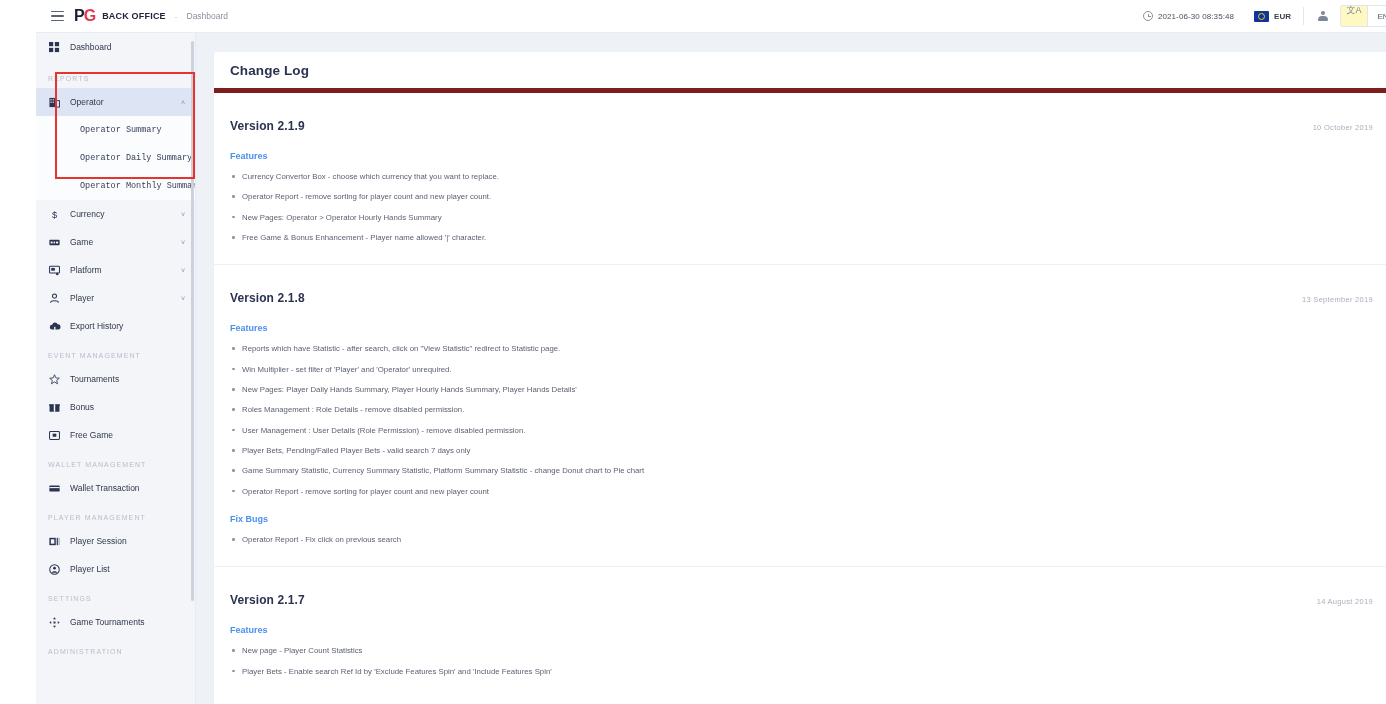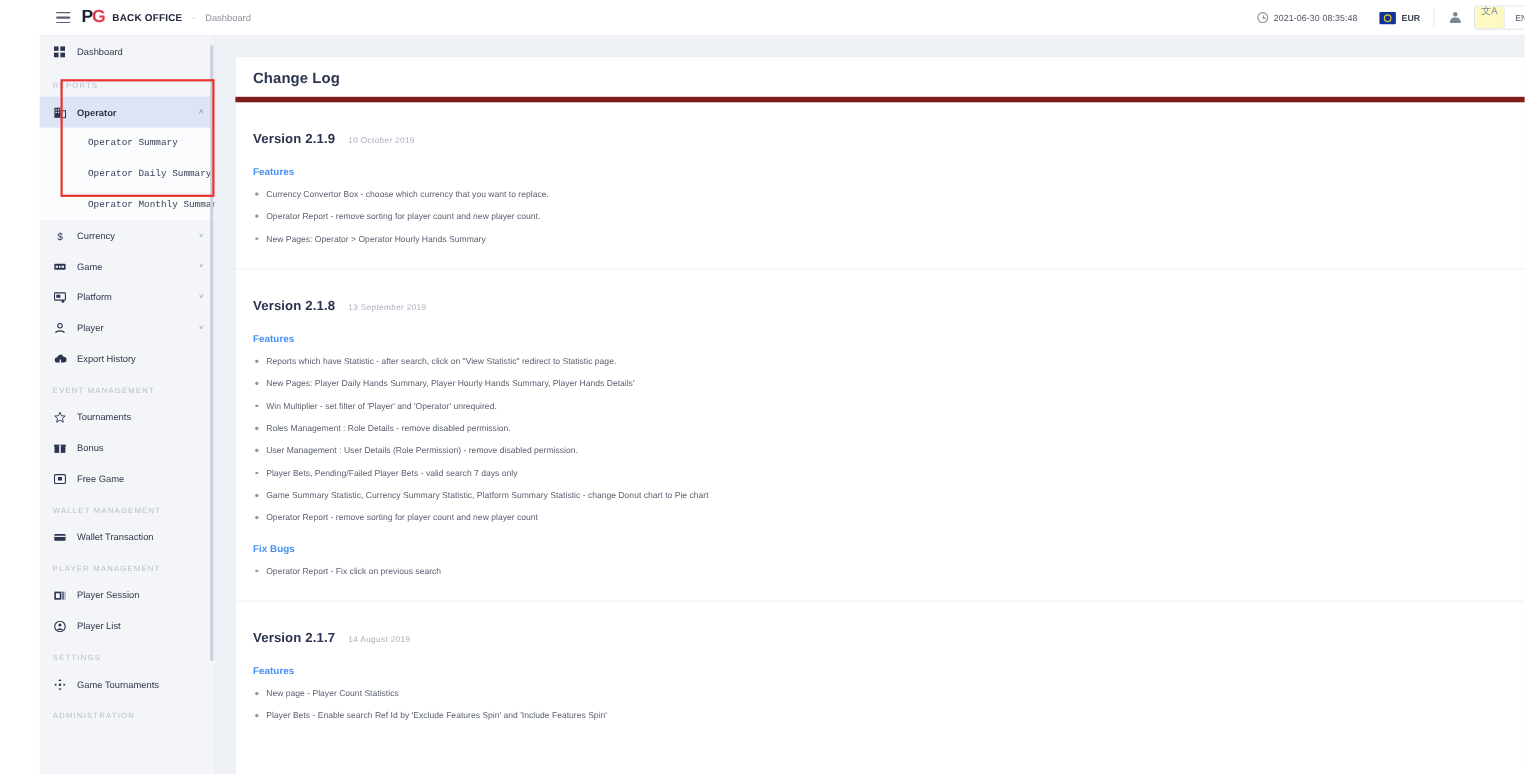--- a/index.html
+++ b/index.html
@@ -127,21 +127,21 @@
     cursor:pointer; gap:9px; position:relative;
   }
   .nav-item .ico {
     width:13px; min-width:13px; height:13px; display:flex;
     align-items:center; justify-content:center; color:#2b3450;
   }
   .nav-item .lbl { font-size:8.5px; color:#2f3749; white-space:nowrap; }
   .nav-item .chev {
     margin-left:auto; font-size:7px; color:#8b93a4; line-height:1;
   }
-  .nav-item.active { background:#dde5f4;font-weight:bold; }
+  .nav-item.active { background:#dde5f4; }
   .nav-sub {
     display:flex; align-items:center; height:28px; padding-left:44px;
     cursor:pointer; background:#fbfcfe;
   }
   .nav-sub .lbl { font-size:8.5px; color:#39415a; white-space:nowrap;font-family:Liberation Mono, monospace; }
   .sec-title {
     font-size:7px; color:#b7bdca; letter-spacing:1.1px;
     padding:12px 0 6px 12px; text-transform:uppercase;
   }
   .sec-title.first { padding-top:14px; }
@@ -163,21 +163,21 @@
     box-shadow:0 1px 2px rgba(30,40,70,.06);
   }
   .card-head {
     height:41px; display:flex; align-items:center; padding-left:16px;
     border-bottom:5px solid #7f1d1d;
   }
   .card-title { font-size:13.5px; font-weight:bold; color:#2b3350; letter-spacing:.1px; }
 
   .release { padding:26px 16px 22px 16px; border-bottom:1px solid #eef0f4; }
   .release:last-child { border-bottom:none; }
-  .rel-head { display:flex; align-items:baseline; gap:12px; margin-bottom:18px; }
+  .rel-head { display:flex; align-items:baseline; gap:12px; margin-bottom:18px;justify-content:space-between; }
   .rel-version { font-size:12px; font-weight:bold; color:#2b3350; letter-spacing:.1px; }
   .rel-date { font-size:7.5px; color:#a9afbd; letter-spacing:.3px; }
   .grp-title { font-size:9px; font-weight:bold; color:#4a90f0; margin-bottom:11px; }
   .grp-title.bugs { margin-top:18px; }
   ul.items { list-style:none; }
   ul.items li {
     position:relative; font-size:7.8px; color:#5c6272;
     padding-left:12px; margin-bottom:11px; line-height:1.2;
   }
   ul.items li:last-child { margin-bottom:0; }
@@ -431,33 +431,34 @@
       <div class="release">
         <div class="rel-head">
           <span class="rel-version">Version 2.1.9</span>
           <span class="rel-date">10 October 2019</span>
         </div>
         <div class="grp-title">Features</div>
         <ul class="items">
           <li>Currency Convertor Box - choose which currency that you want to replace.</li>
           <li>Operator Report - remove sorting for player count and new player count.</li>
           <li>New Pages: Operator &gt; Operator Hourly Hands Summary</li>
+          <li>Free Game &amp; Bonus Enhancement - Player name allowed '|' character.</li>
         </ul>
       </div>
 
       <div class="release">
         <div class="rel-head">
           <span class="rel-version">Version 2.1.8</span>
           <span class="rel-date">13 September 2019</span>
         </div>
         <div class="grp-title">Features</div>
         <ul class="items">
           <li>Reports which have Statistic - after search, click on "View Statistic" redirect to Statistic page.</li>
+          <li>Win Multiplier - set filter of 'Player' and 'Operator' unrequired.</li>
           <li>New Pages: Player Daily Hands Summary, Player Hourly Hands Summary, Player Hands Details'</li>
-          <li>Win Multiplier - set filter of 'Player' and 'Operator' unrequired.</li>
           <li>Roles Management : Role Details - remove disabled permission.</li>
           <li>User Management : User Details (Role Permission) - remove disabled permission.</li>
           <li>Player Bets, Pending/Failed Player Bets - valid search 7 days only</li>
           <li>Game Summary Statistic, Currency Summary Statistic, Platform Summary Statistic - change Donut chart to Pie chart</li>
           <li>Operator Report - remove sorting for player count and new player count</li>
         </ul>
         <div class="grp-title bugs">Fix Bugs</div>
         <ul class="items">
           <li>Operator Report - Fix click on previous search</li>
         </ul>

